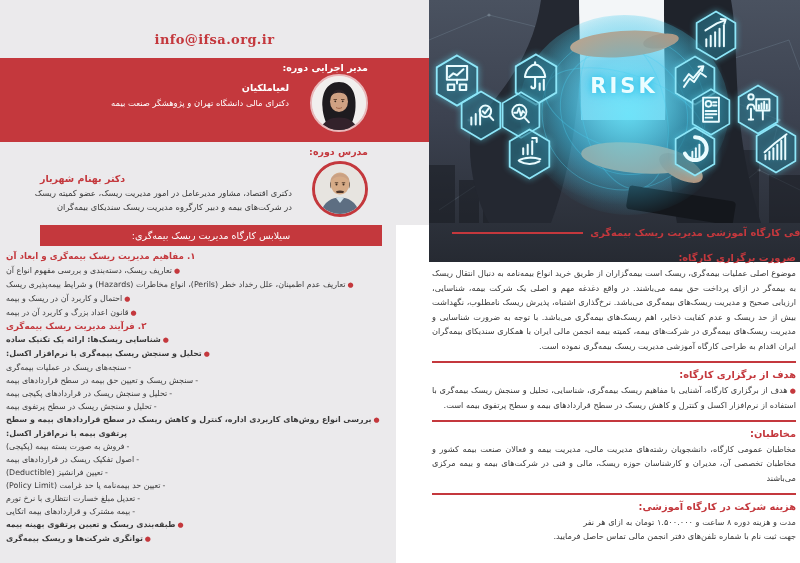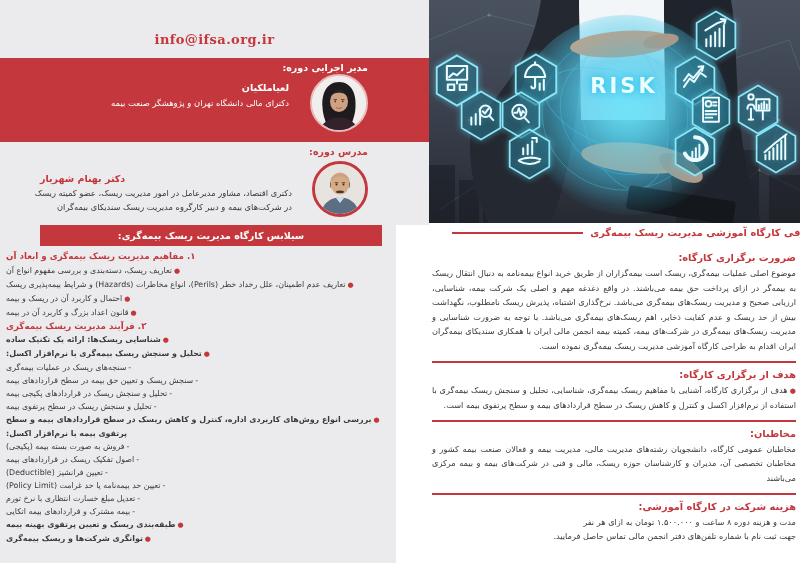--- a/index.html
+++ b/index.html
@@ -24,39 +24,39 @@
                color:#c4383d;font-weight:bold;font-size:9.5px;}
   .instr-photo{position:absolute;left:312px;top:161px;width:50px;height:50px;border-radius:50%;
                border:3px solid #c4383d;overflow:hidden;background:#e8e6e2;}
   .instr-photo svg{display:block;}
   .instr-name{position:absolute;left:40px;top:173px;width:252px;text-align:left;direction:rtl;
               color:#c4383d;font-weight:bold;font-size:9.5px;}
   .instr-desc{position:absolute;left:8px;top:187px;width:284px;text-align:right;direction:rtl;
               color:#3a3a3a;font-size:8.3px;line-height:13.5px;}
   
   .syllabus-bar{position:absolute;left:40px;top:225px;width:342px;height:21px;background:#c4383d;
-                color:#fff;font-weight:bold;font-size:9.5px;text-align:center;line-height:21px;direction:rtl;}
+                color:#fff;font-weight:normal;font-size:9.5px;text-align:center;line-height:21px;direction:rtl;}
   .syllabus-list{position:absolute;left:6px;top:250px;width:376px;direction:rtl;text-align:left;color:#3a3a3a;}
   .syl-row{font-size:7.9px;line-height:13px;}
   .syl-row.heading{color:#c4383d;font-weight:bold;font-size:8.7px;line-height:13.5px;}
   .syl-row.bullet-bold{font-weight:bold;}
   .syl-row .dot{color:#c4383d;font-size:7px;margin-left:2px;}
   .syl-row .dash-mark{margin-left:2px;}
   .syl-row.dash{padding-right:13px;}
   
   .intro-row{position:absolute;left:452px;top:227px;width:366px;display:flex;align-items:center;direction:rtl;}
   .intro-title{color:#c4383d;font-weight:bold;font-size:9.8px;white-space:nowrap;direction:rtl;}
   .intro-rule{flex:1;height:2px;background:#c4383d;margin:0 7px 0 0;}
   .right-sections{position:absolute;left:432px;top:246px;width:364px;direction:rtl;text-align:right;}
   .sec-title{color:#c4383d;font-weight:bold;font-size:9.8px;margin:6px 0 3px;}
   .sec-line{font-size:8.2px;line-height:14.6px;color:#3a3a3a;text-align:justify;text-align-last:right;}
   .sec-line .dot{color:#c4383d;font-size:7px;margin-left:2px;}
   .rule{height:2px;background:#c4383d;margin:7px 0 4px;}
   
-  .hero{position:absolute;left:429px;top:0;width:371px;height:223px;overflow:hidden;
+  .hero{position:absolute;left:429px;top:0;width:371px;height:262px;overflow:hidden;
         background:linear-gradient(180deg,#4a5260 0%,#3c4250 45%,#262a32 100%);}
   .hero-svg{position:absolute;left:0;top:0;}
   .hero-glow{position:absolute;left:95px;top:15px;width:210px;height:200px;border-radius:50%;
              background:radial-gradient(circle,rgba(90,225,250,.75) 0%,rgba(60,190,230,.45) 40%,rgba(40,140,190,0) 72%);}
   .hero-title1{position:absolute;left:145px;top:74px;width:100px;text-align:center;color:#eafdff;
                font-weight:bold;font-size:21px;letter-spacing:3px;
                text-shadow:0 0 6px #2fc3ea,0 0 14px #2fc3ea;}
   .hero-title2{position:absolute;left:88px;top:101px;width:198px;text-align:center;color:#eafdff;
                font-weight:bold;font-size:19px;letter-spacing:1px;
                text-shadow:0 0 6px #2fc3ea,0 0 14px #2fc3ea;}

